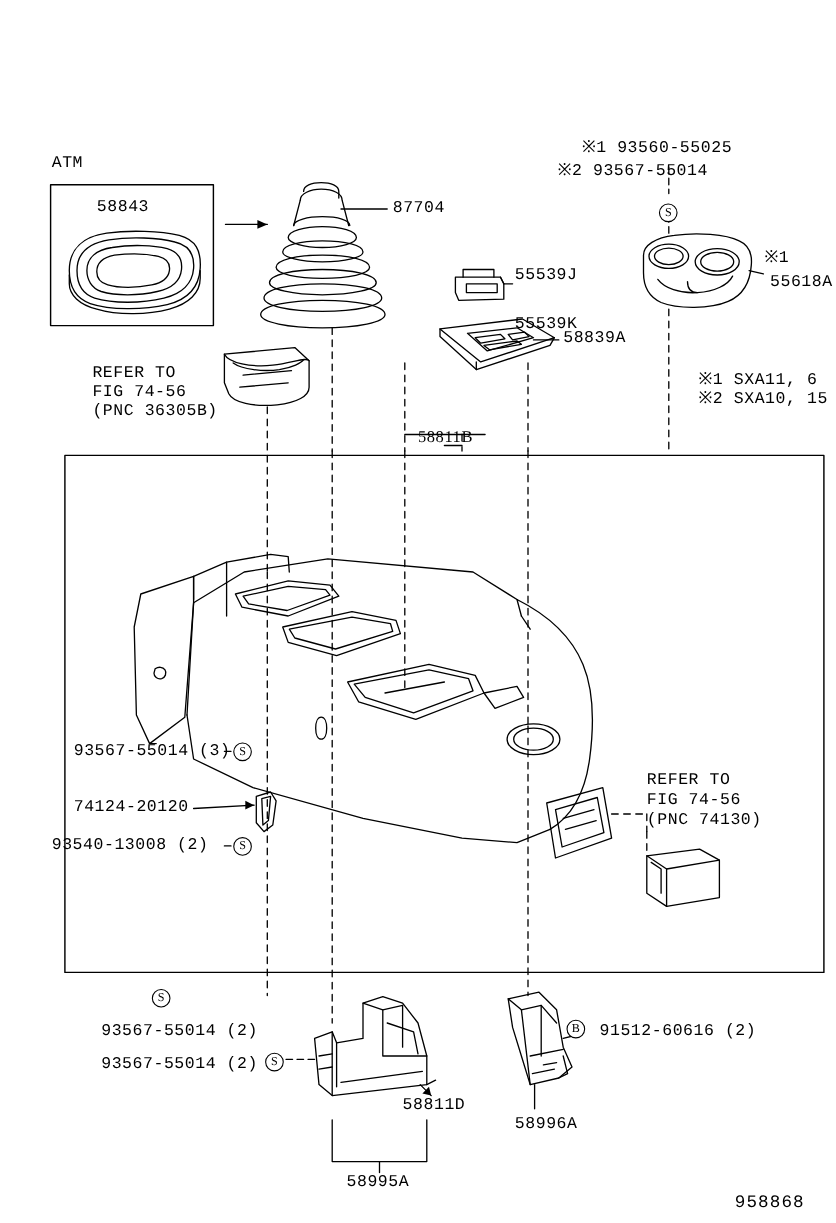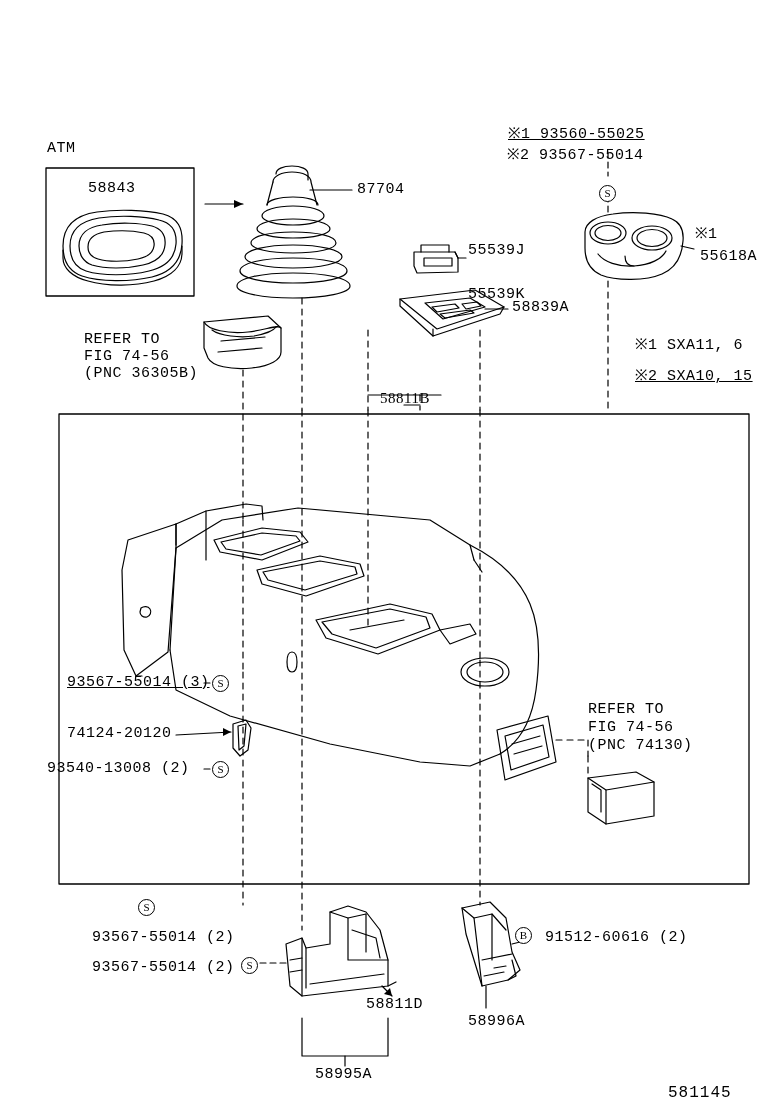--- a/index.html
+++ b/index.html
@@ -235,56 +235,56 @@
 
       <path d="M404 405 L420 405"></path>
     </g>
   </svg>
 
   <div class="lbl" style="left:47px; top:140px;">ATM</div>
 
   <div class="lbl" style="left:88px; top:180px;font-family:Liberation Mono, monospace;">58843</div>
   <div class="lbl" style="left:357px; top:181px;">87704</div>
 
-  <div class="lbl" style="left:508px; top:126px;text-decoration:underline;">※1 93560-55025</div>
+  <div class="lbl" style="left:529px; top:126px;">※1 93560-55025</div>
   <div class="lbl" style="left:507px; top:147px;">※2 93567-55014</div>
 
   <div class="lbl" style="left:695px; top:226px;">※1</div>
   <div class="lbl" style="left:700px; top:248px;">55618A</div>
 
   <div class="lbl" style="left:468px; top:242px;">55539J</div>
   <div class="lbl" style="left:468px; top:261px;margin-top:25px;">55539K</div>
   <div class="lbl" style="left:512px; top:299px;">58839A</div>
 
   <div class="lbl" style="left:84px; top:331px;">REFER TO</div>
   <div class="lbl" style="left:84px; top:348px;">FIG 74-56</div>
   <div class="lbl" style="left:84px; top:365px;">(PNC 36305B)</div>
 
   <div class="lbl" style="left:380px; top:390px;font-family:Liberation Serif, serif;">58811B</div>
 
   <div class="lbl" style="left:635px; top:337px;">※1 SXA11, 6</div>
-  <div class="lbl" style="left:635px; top:368px;text-decoration:underline;">※2 SXA10, 15</div>
-
-  <div class="lbl" style="left:67px; top:674px;text-decoration:underline;">93567-55014 (3)</div>
+  <div class="lbl" style="left:635px; top:354px;">※2 SXA10, 15</div>
+
+  <div class="lbl" style="left:67px; top:674px;">93567-55014 (3)</div>
   <div class="lbl" style="left:67px; top:725px;">74124-20120</div>
   <div class="lbl" style="left:47px; top:760px;">93540-13008 (2)</div>
 
   <div class="lbl" style="left:588px; top:701px;">REFER TO</div>
   <div class="lbl" style="left:588px; top:719px;">FIG 74-56</div>
   <div class="lbl" style="left:588px; top:737px;">(PNC 74130)</div>
 
   <div class="lbl" style="left:92px; top:929px;">93567-55014 (2)</div>
   <div class="lbl" style="left:92px; top:959px;">93567-55014 (2)</div>
   <div class="lbl" style="left:545px; top:929px;">91512-60616 (2)</div>
 
   <div class="lbl" style="left:366px; top:996px;">58811D</div>
   <div class="lbl" style="left:468px; top:1013px;">58996A</div>
   <div class="lbl" style="left:315px; top:1066px;">58995A</div>
 
-  <div class="lbl diagid" style="left:668px; top:1085px;">581145</div>
+  <div class="lbl diagid" style="left:668px; top:1085px;">958868</div>
 
   <div class="circ" style="left:599px; top:185px;">S</div>
   <div class="circ" style="left:212px; top:675px;">S</div>
   <div class="circ" style="left:212px; top:761px;">S</div>
   <div class="circ" style="left:138px; top:899px;">S</div>
   <div class="circ" style="left:241px; top:957px;">S</div>
   <div class="circ" style="left:515px; top:927px;">B</div>
 
 </div>
 

